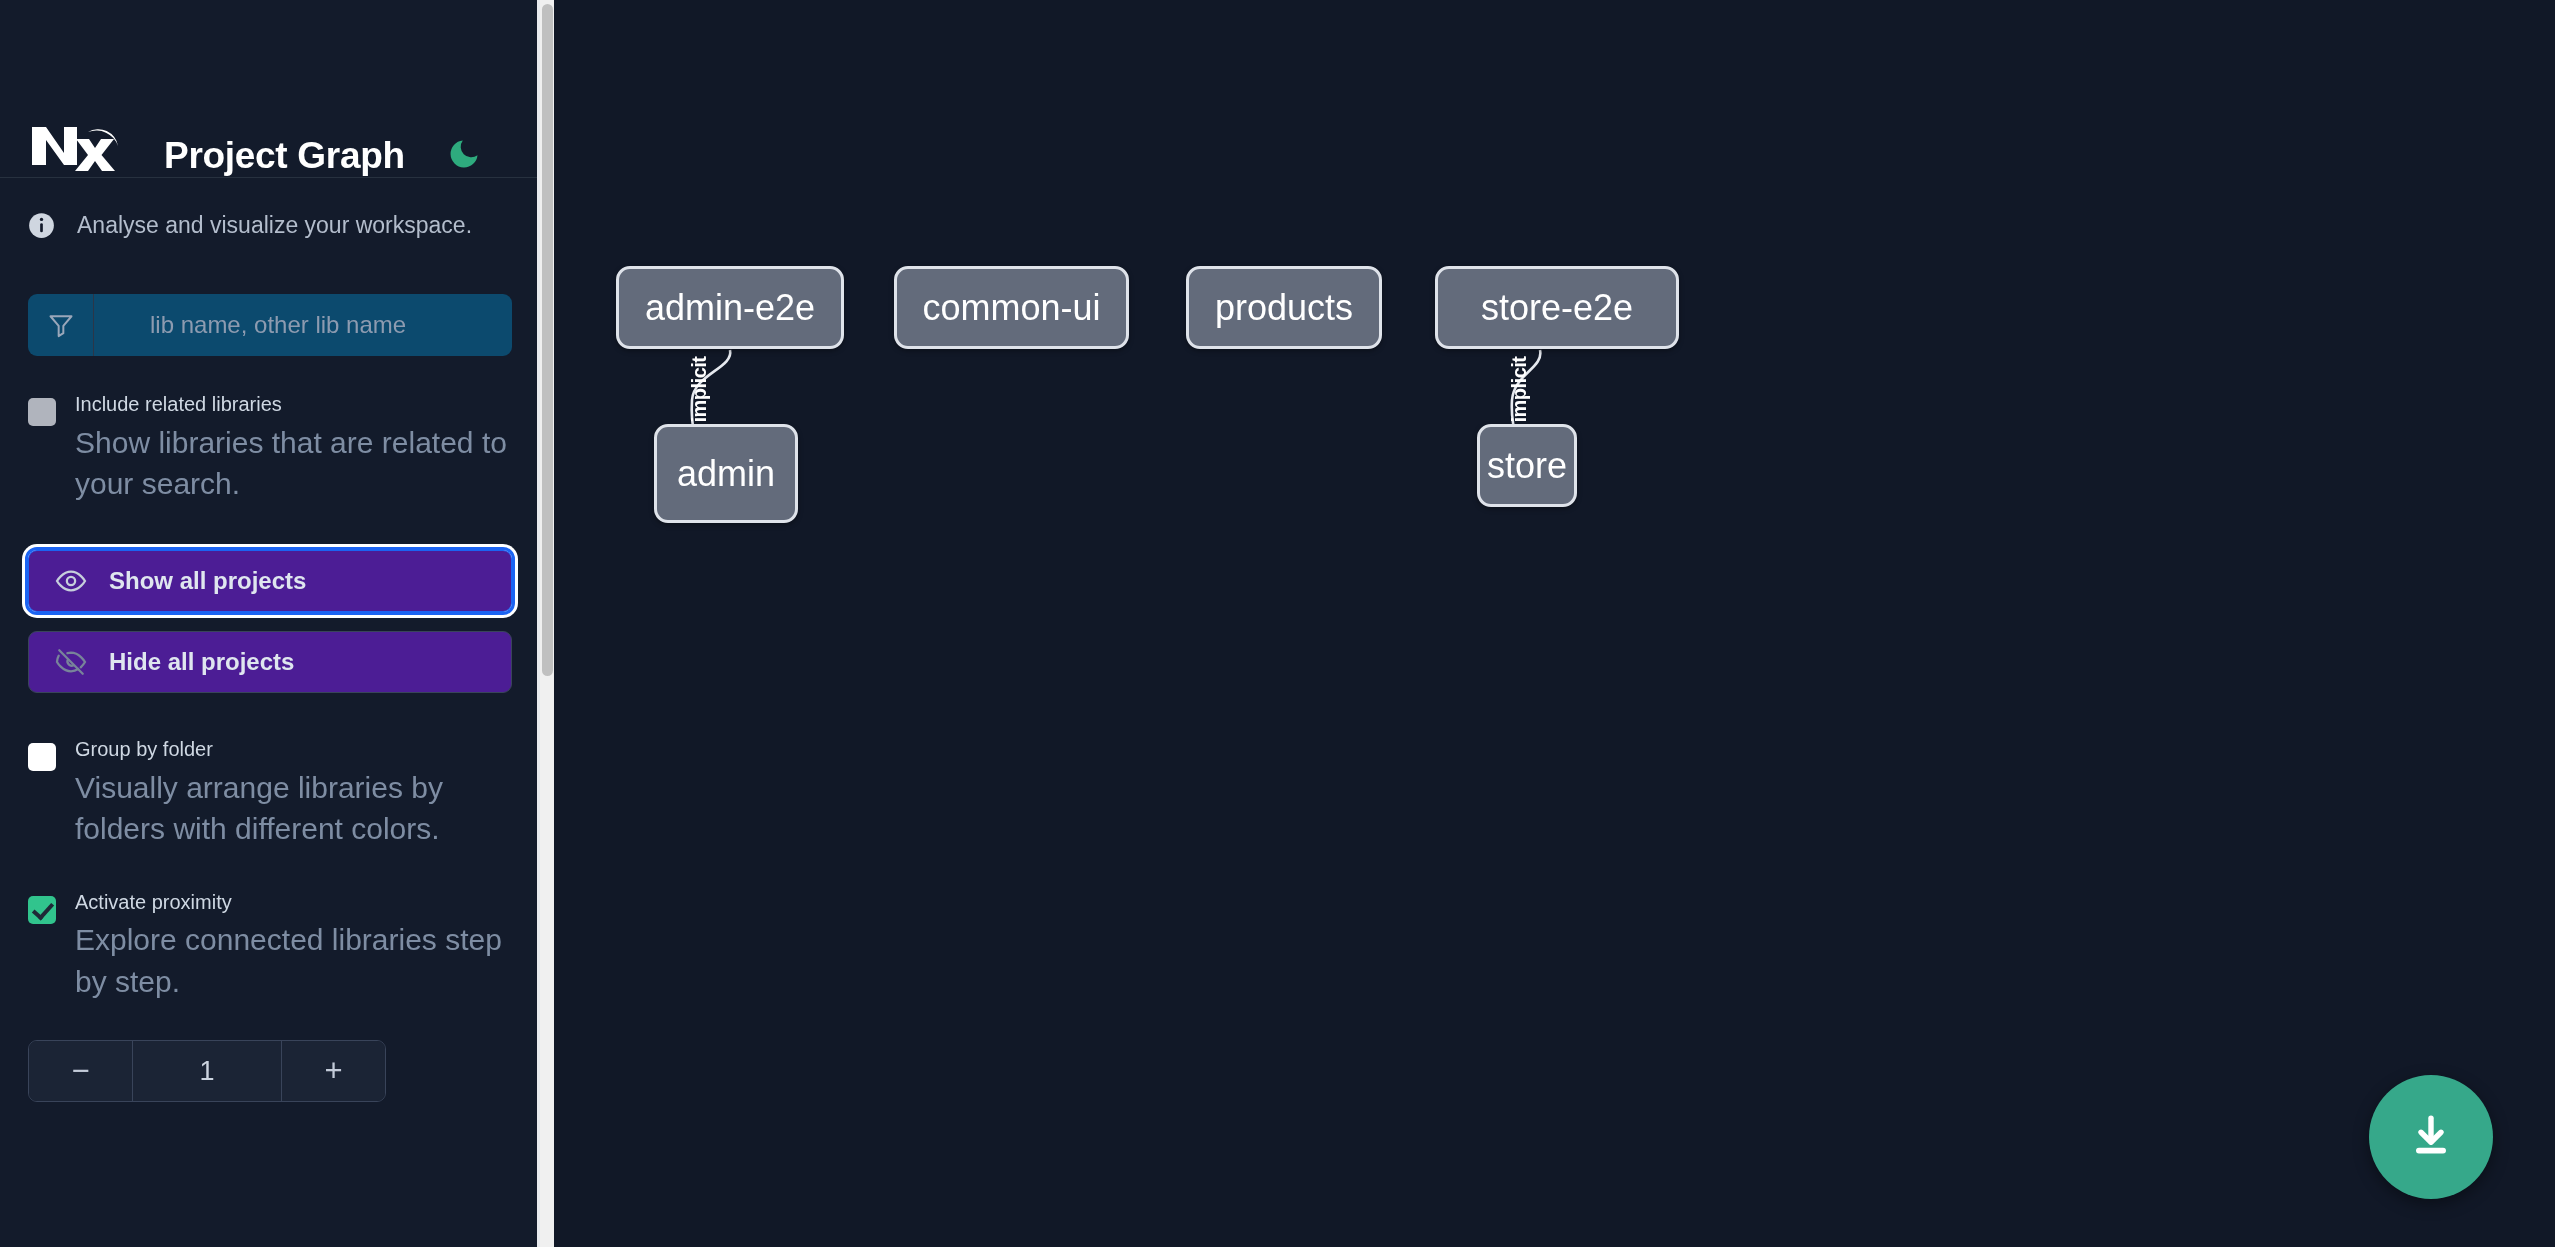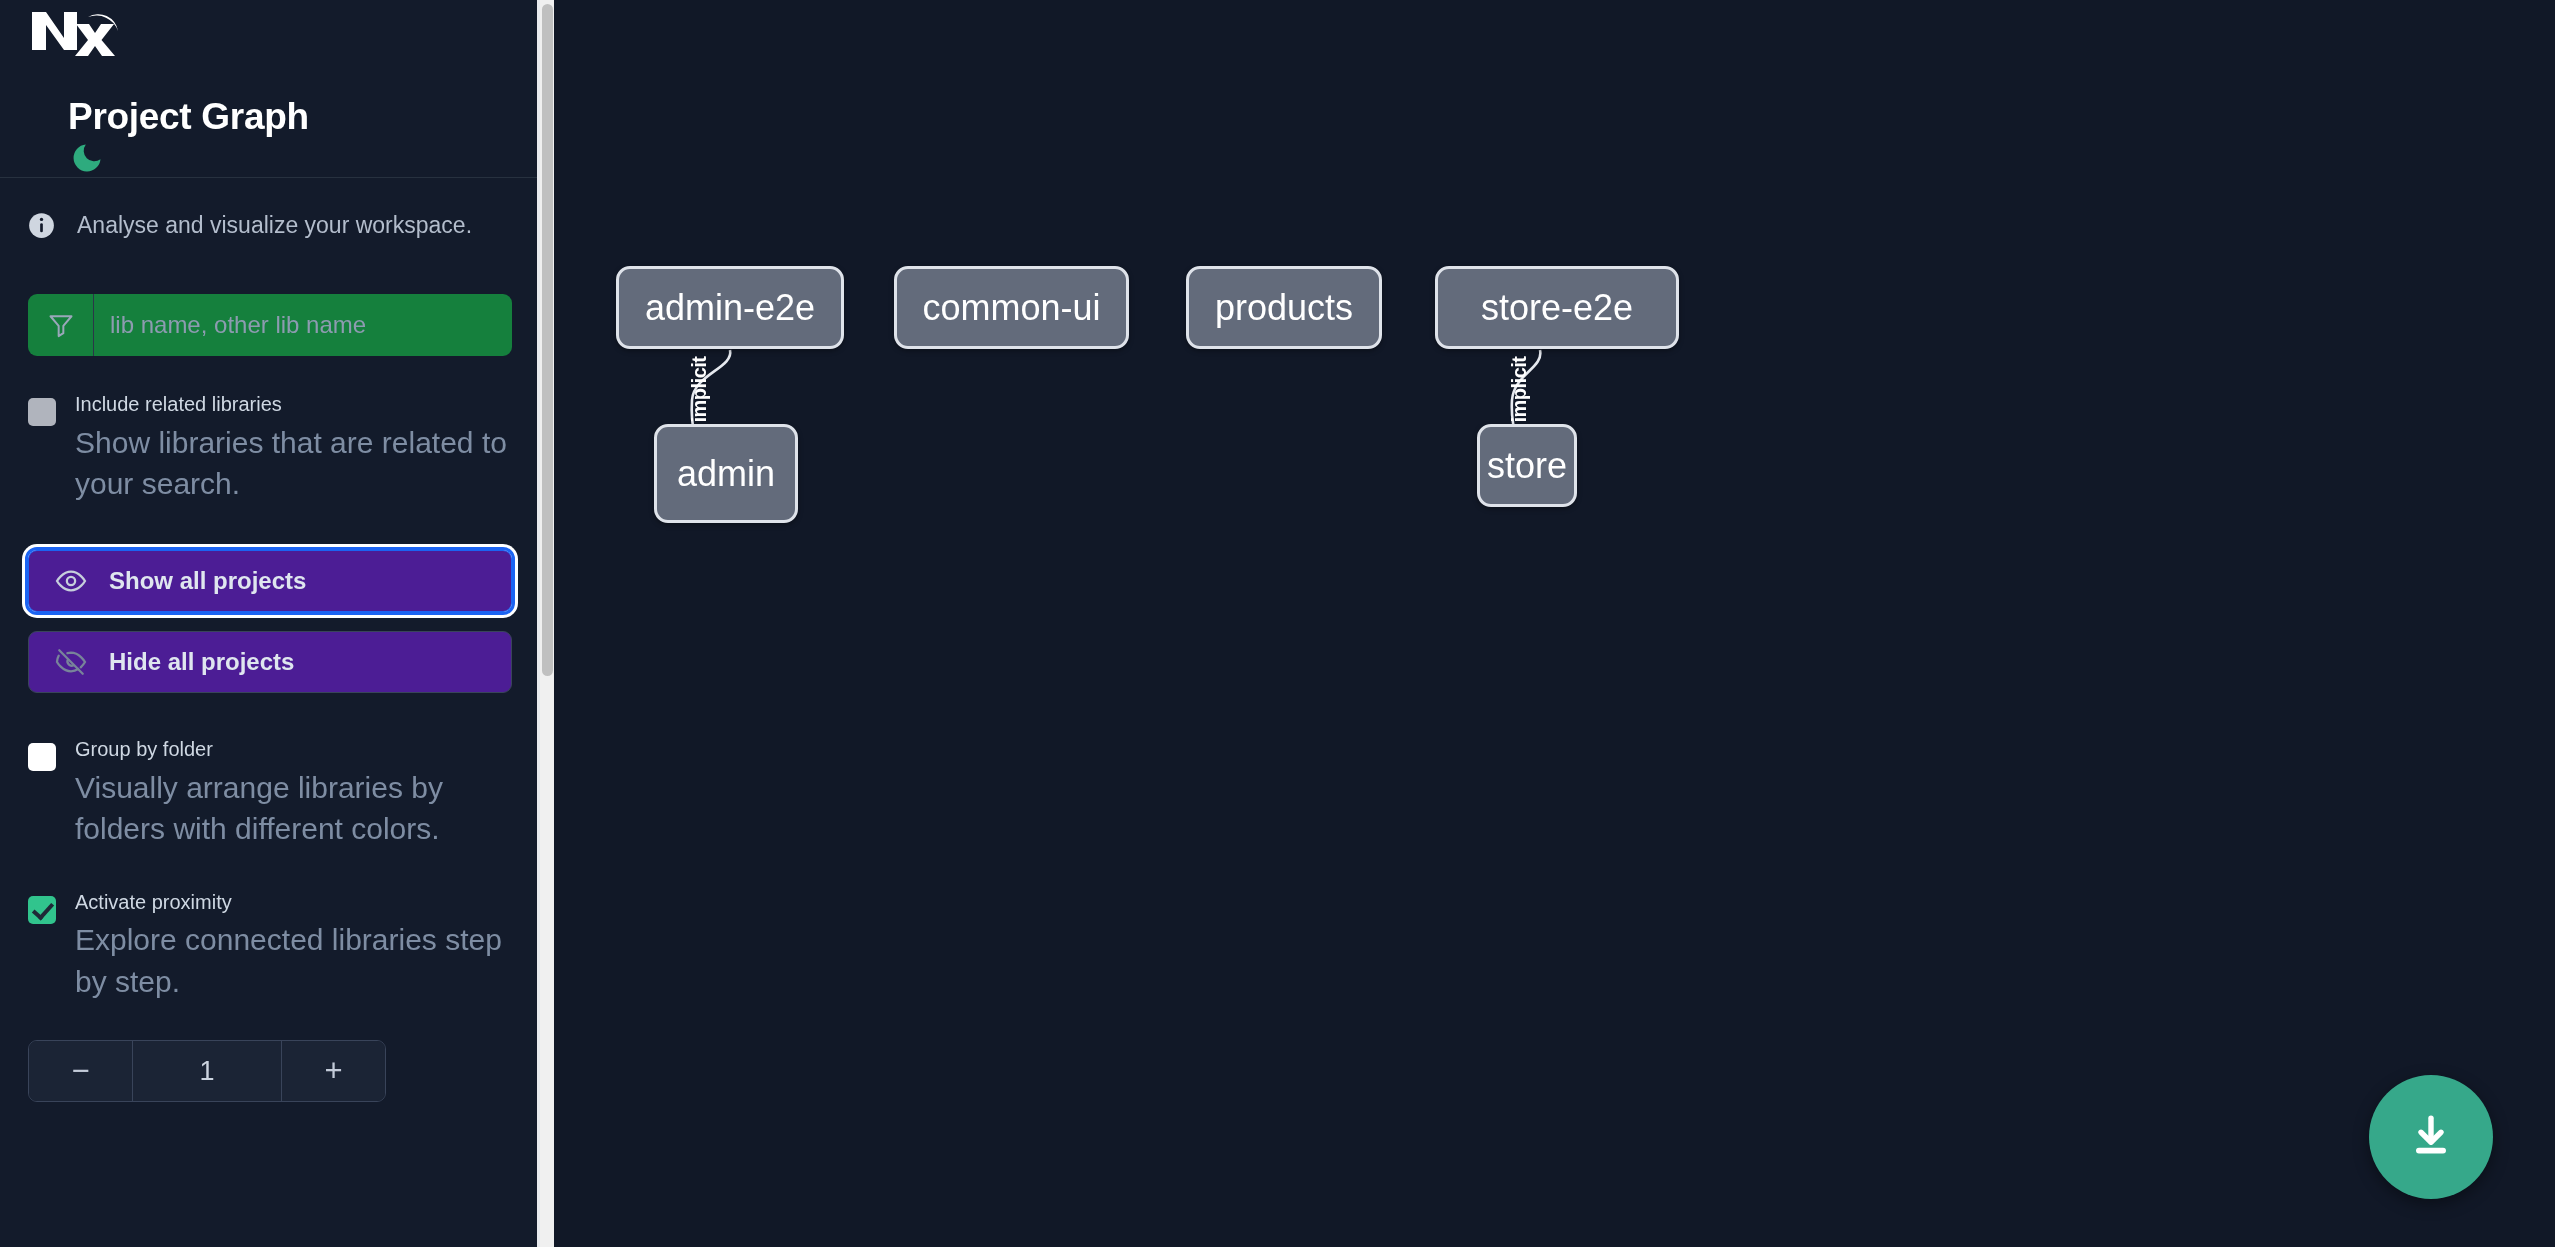--- a/index.html
+++ b/index.html
@@ -33,24 +33,23 @@
   .sidebar-inner {
     position: absolute;
     inset: 0 14px 0 0;
     overflow: hidden;
   }
 
   
   .sb-header {
     height: 178px;
     display: flex;
-    align-items: flex-start;
+    align-items: flex-end;
     padding: 0 0 0 28px;
     border-bottom: 1px solid #27313f;
-    flex-direction: column;
   }
   .nx-logo { width: 96px; height: 62px; flex: 0 0 96px; }
   .app-title {
     font-size: 37px;
     font-weight: 600;
     color: #ffffff;
     margin-left: 40px;
     letter-spacing: -0.3px;
     white-space: nowrap;
   }
@@ -75,23 +74,24 @@
     color: #b3bdcc;
     white-space: nowrap;
   }
 
   
   .filter-wrap {
     margin: 55px 28px 0 28px;
     height: 62px;
     display: flex;
     align-items: stretch;
-    background: #15803d;
+    background: #0c4a6e;
     border-radius: 9px;
     overflow: hidden;
+    gap: 40px;
   }
   .filter-icon-box {
     width: 66px;
     display: flex; align-items: center; justify-content: center;
     border-right: 1px solid #2b3648;
     flex: 0 0 66px;
   }
   .filter-input {
     flex: 1;
     background: transparent;

